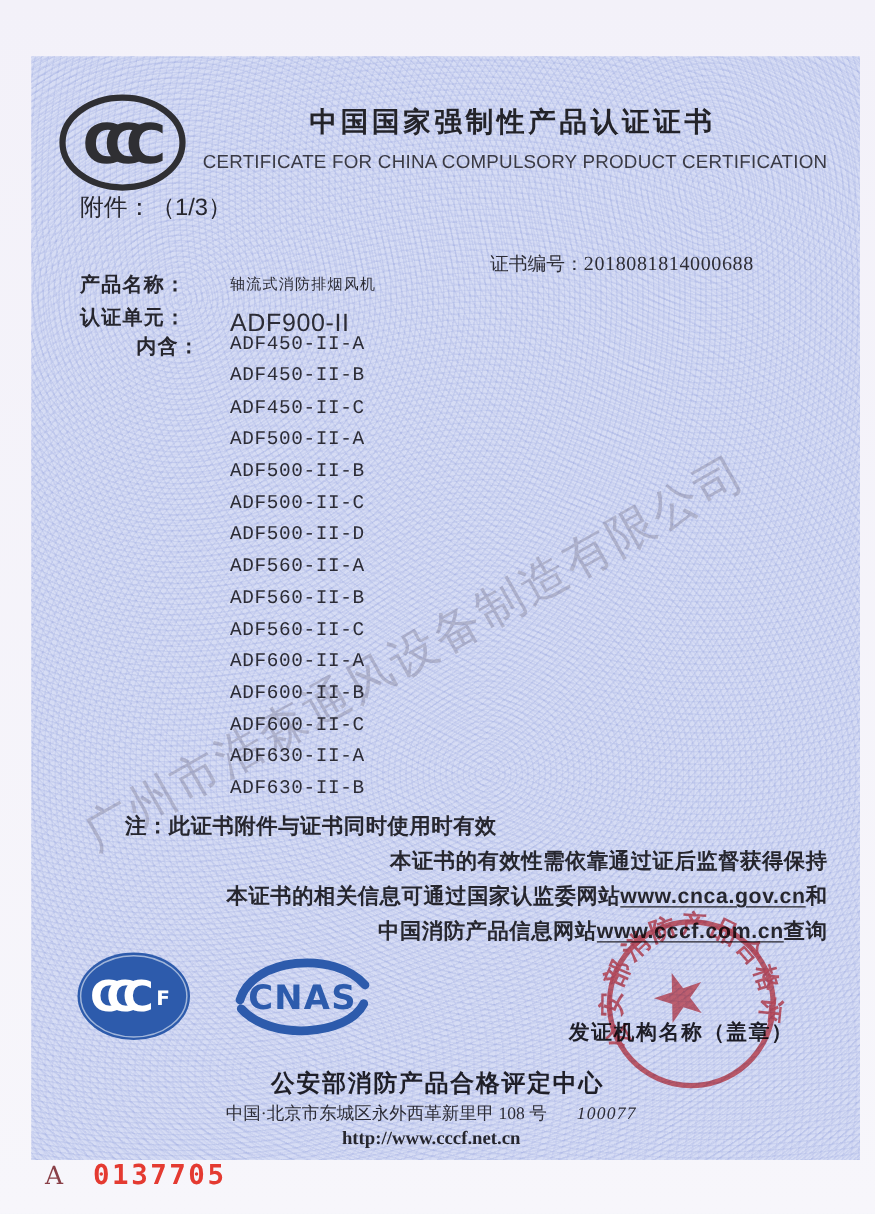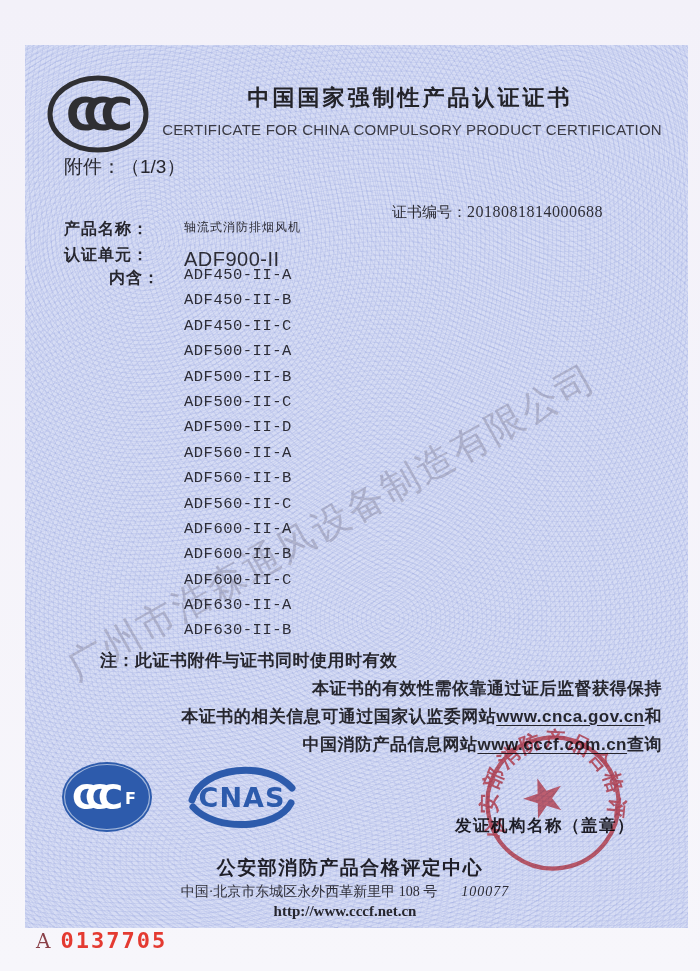--- a/index.html
+++ b/index.html
@@ -78,21 +78,21 @@
     transform:rotate(-9deg);
     mix-blend-mode:multiply;opacity:.95;
   }
   
   .org{left:55px;top:856px;width:590px;text-align:center;font-size:19px;font-weight:700;letter-spacing:1.5px;color:#1f1f28;}
   .address{left:55px;top:883px;width:580px;text-align:center;font-size:14px;color:#2c2c36;font-family:"Liberation Serif",serif;}
   .address .post{margin-left:24px;letter-spacing:1px;font-style:italic;}
   .website{left:55px;top:902px;width:580px;text-align:center;font-size:15px;font-weight:600;font-family:"Liberation Serif",serif;color:#26262e;}
   .serial{left:36px;top:927px;z-index:5;}
   .serial .pfx{font-family:"DejaVu Serif",serif;font-size:20px;color:#8a4048;}
-  .serial .snum{font-family:"DejaVu Sans Mono",monospace;font-weight:700;font-size:22px;color:#e43a31;letter-spacing:2px;margin-left:10px;}
+  .serial .snum{font-family:"DejaVu Sans Mono",monospace;font-weight:700;font-size:22px;color:#e43a31;letter-spacing:2px;margin-left:24px;}
 </style>
 </head>
 <body>
 
 <div class="page">
   <div class="paper"></div>
 
   <div class="watermark">广州市浩森通风设备制造有限公司</div>
 
   <svg class="abs ccc-logo z2" width="104" height="80" viewBox="0 0 104 80">

